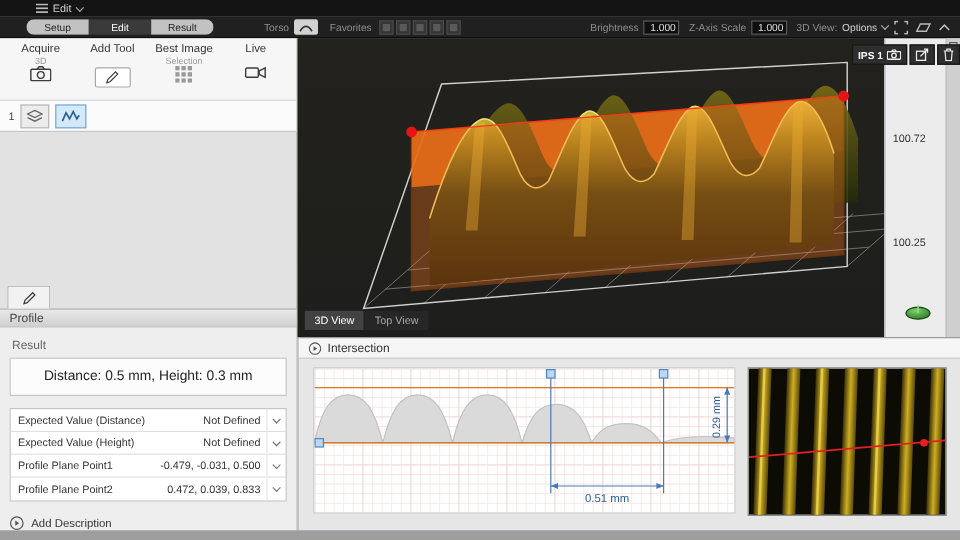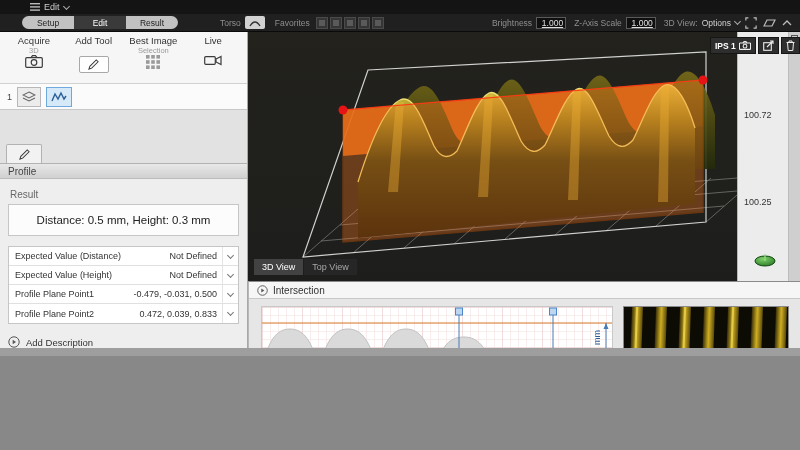--- a/index.html
+++ b/index.html
@@ -1,18 +1,18 @@
 <!DOCTYPE html>
 <html><head>
 <meta charset="utf-8">
 <style>
   * { margin:0; padding:0; box-sizing:border-box; }
   html,body { background:#888; }
   body { font-family:"Liberation Sans", sans-serif; }
-  #app { position:relative; width:800px; height:356px; background:#c4b5fd; overflow:hidden; }
+  #app { position:relative; width:800px; height:450px; background:#c4b5fd; overflow:hidden; }
 
   
   .titlebar { position:absolute; top:0; left:0; right:0; height:14px; background:#141414;
               display:flex; align-items:center; gap:4px; padding-left:30px; color:#cfcfcf; font-size:9px; }
   .chev-css { width:5px; height:5px; border-right:1px solid #aaa; border-bottom:1px solid #aaa;
               transform:rotate(45deg); margin-top:-2px; }
 
   
   .toolbar { position:absolute; top:14px; left:0; right:0; height:18px; background:#202020;
              display:flex; align-items:center; font-size:8.5px; color:#999; border-bottom:1px solid #0a0a0a; }
@@ -22,21 +22,21 @@
   .seg .on  { background:#3a3a3a; color:#fff; }
   .lab { color:#8f8f8f; margin-left:10px; white-space:nowrap; }
   .togglebtn { width:20px; height:13px; background:#d2d2d2; border-radius:2px; margin-left:4px;
                display:flex; align-items:center; justify-content:center; }
   .favs { display:flex; gap:2px; margin-left:6px; }
   .favbtn { width:12px; height:12px; background:#353535; border:1px solid #4a4a4a;
             display:flex; align-items:center; justify-content:center; }
   .favbtn span { width:6px; height:6px; background:#5a5a5a; display:block; }
   .rgroup { margin-left:auto; display:flex; align-items:center; gap:4px; padding-right:6px; }
   .valbox { width:30px; height:12px; background:#0f0f0f; border:1px solid #5a5a5a; color:#e0e0e0;
-            font-size:8.5px; text-align:right; padding:0 2px; line-height:10px;text-decoration:underline; }
+            font-size:8.5px; text-align:right; padding:0 2px; line-height:10px; }
   .optlabel { color:#d0d0d0; }
   .ticon { display:flex; align-items:center; justify-content:center; width:14px; height:14px; }
 
   
   .left { position:absolute; top:32px; left:0; width:248px; bottom:8px; background:#e2e2e2;
           border-right:1px solid #a8a8a8; display:flex; flex-direction:column; }
   .tools { height:52px; background:#f6f6f6; border-bottom:1px solid #d2d2d2; display:flex; padding:3px 4px 2px; }
   .tool { flex:1; display:flex; flex-direction:column; align-items:center; font-size:9.5px; color:#333; }
   .tool .sub { font-size:7.5px; color:#9a9a9a; height:9px; line-height:9px; }
   .pencil-btn { width:30px; height:17px; background:#fff; border:1px solid #a8a8a8; border-radius:2px;

